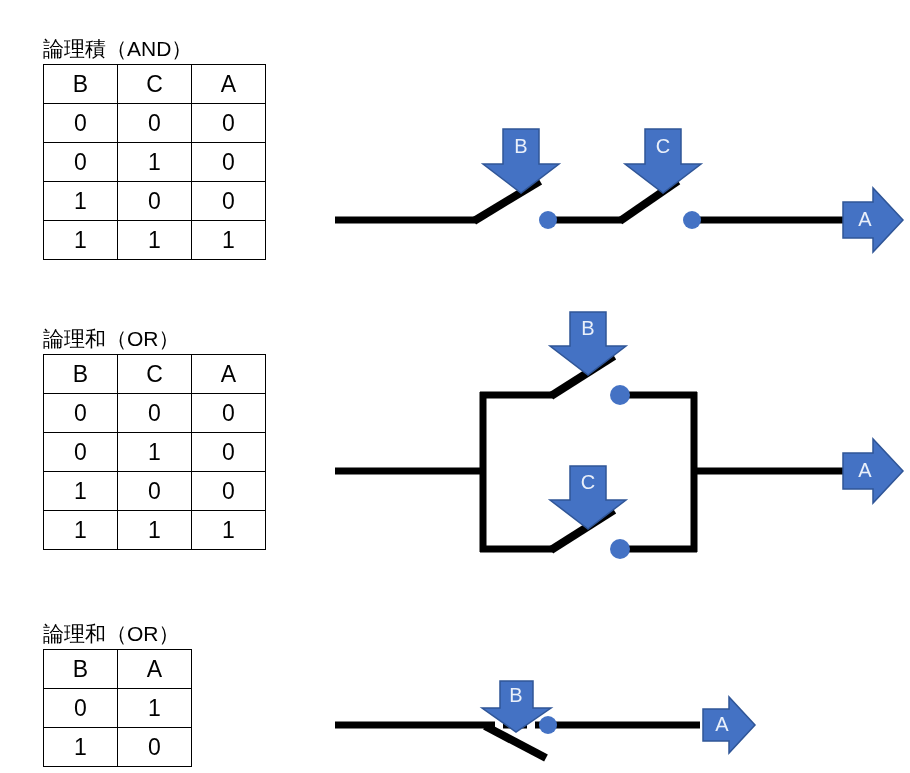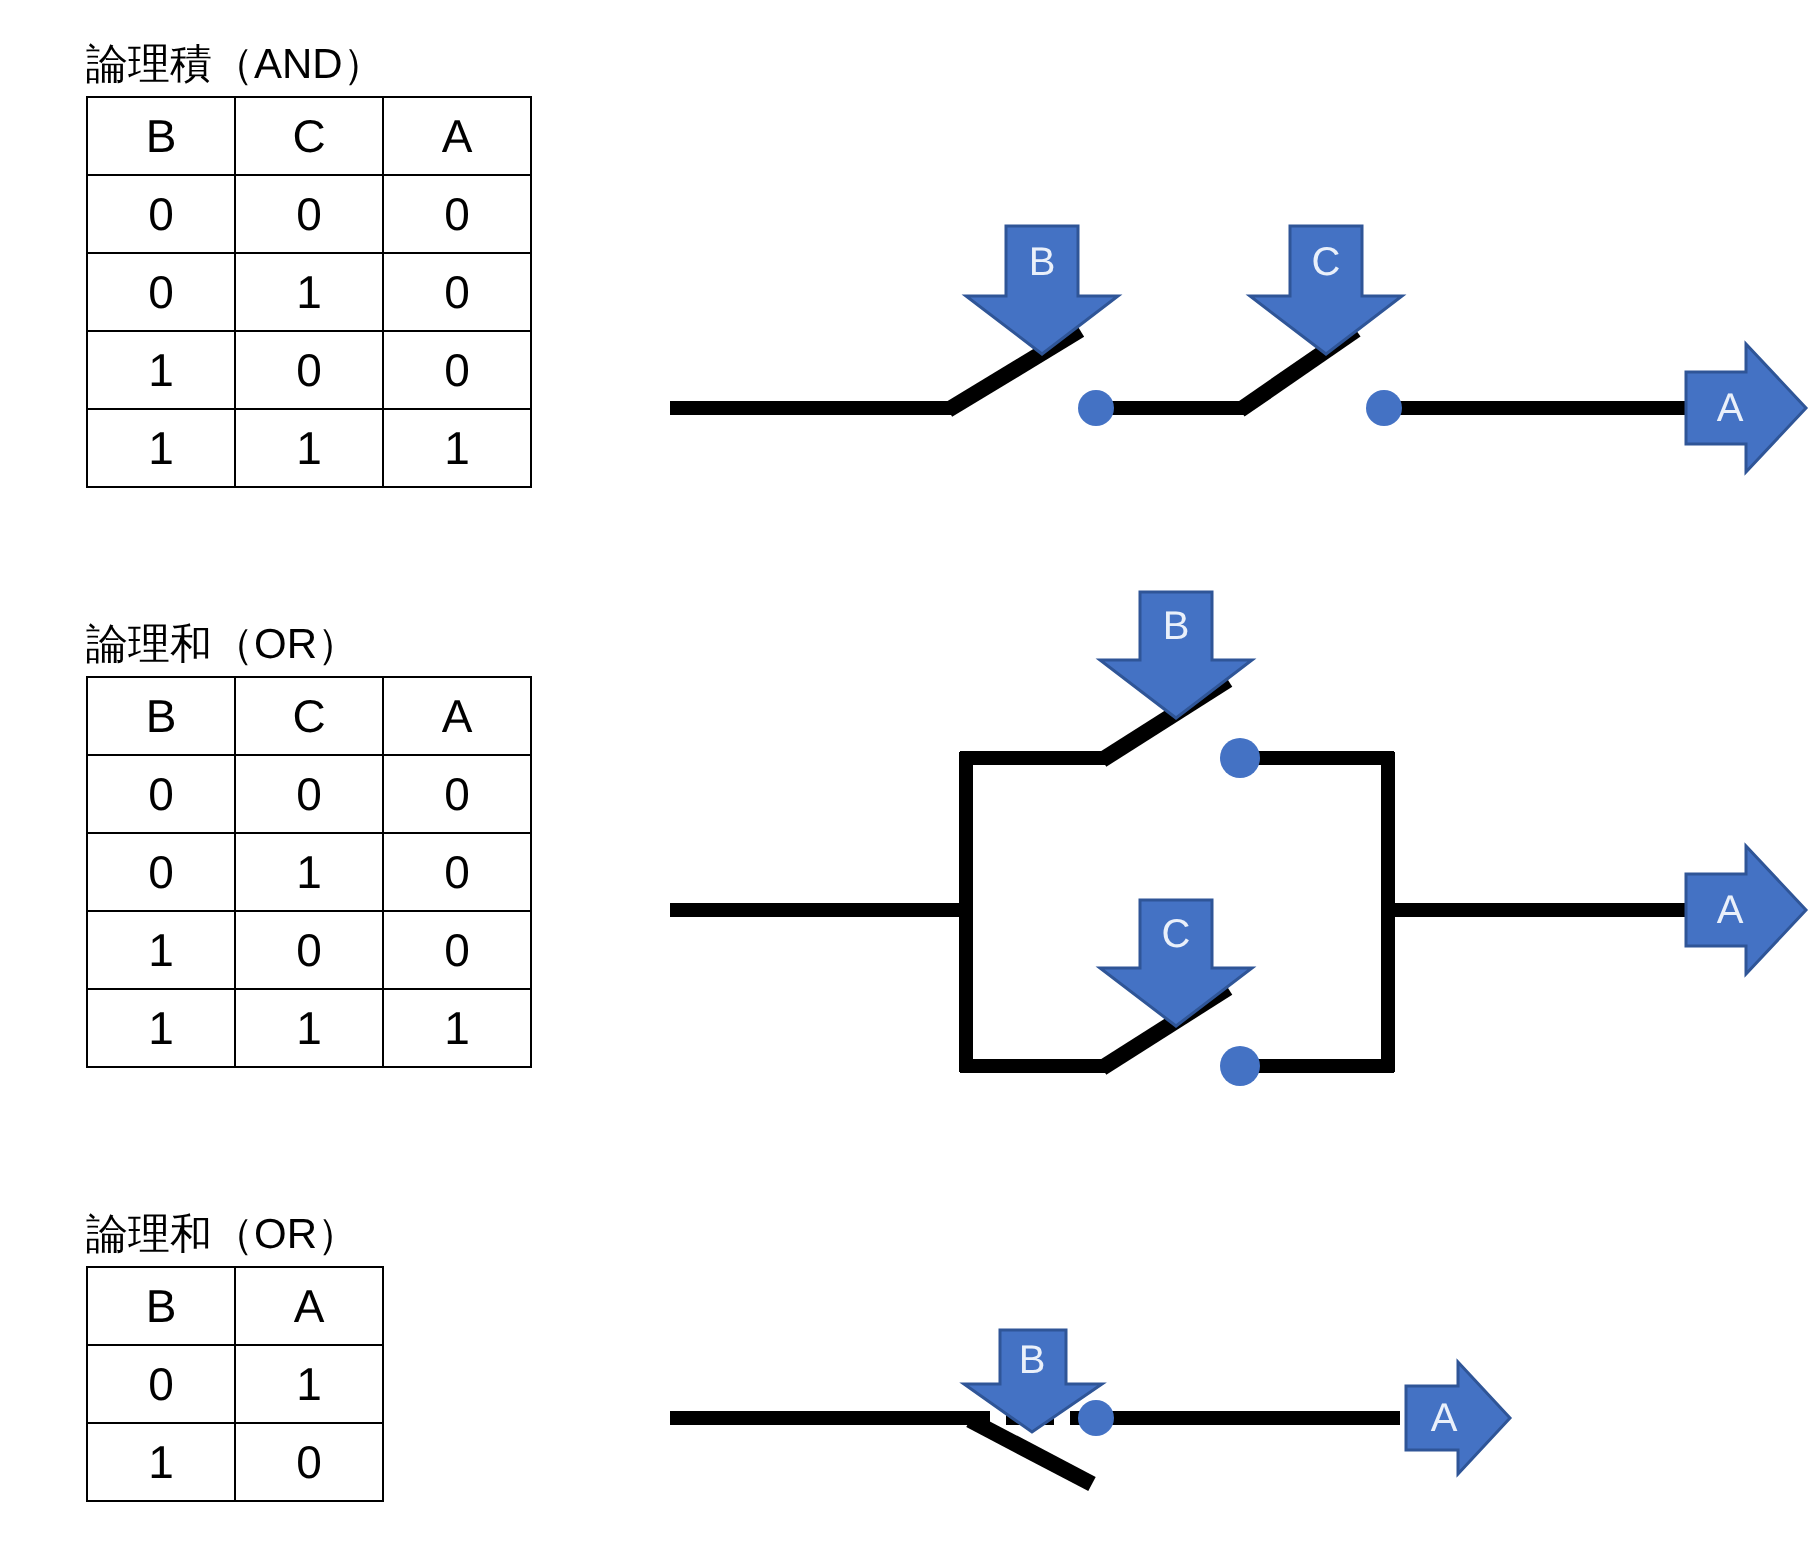--- a/index.html
+++ b/index.html
@@ -9,21 +9,21 @@
   }
   body {
     width: 910px;
     height: 773px;
     position: relative;
     font-family: "Liberation Sans", "DejaVu Sans", sans-serif;
     overflow: hidden;
   }
   .canvas {
     position: absolute;
-    left: 0; top: 0;
+    left: 0; top: 16px;
     width: 910px;
     height: 685px;
   }
 
   
   .tt-block {
     position: absolute;
   }
   .tt-title {
     font-size: 21px;

